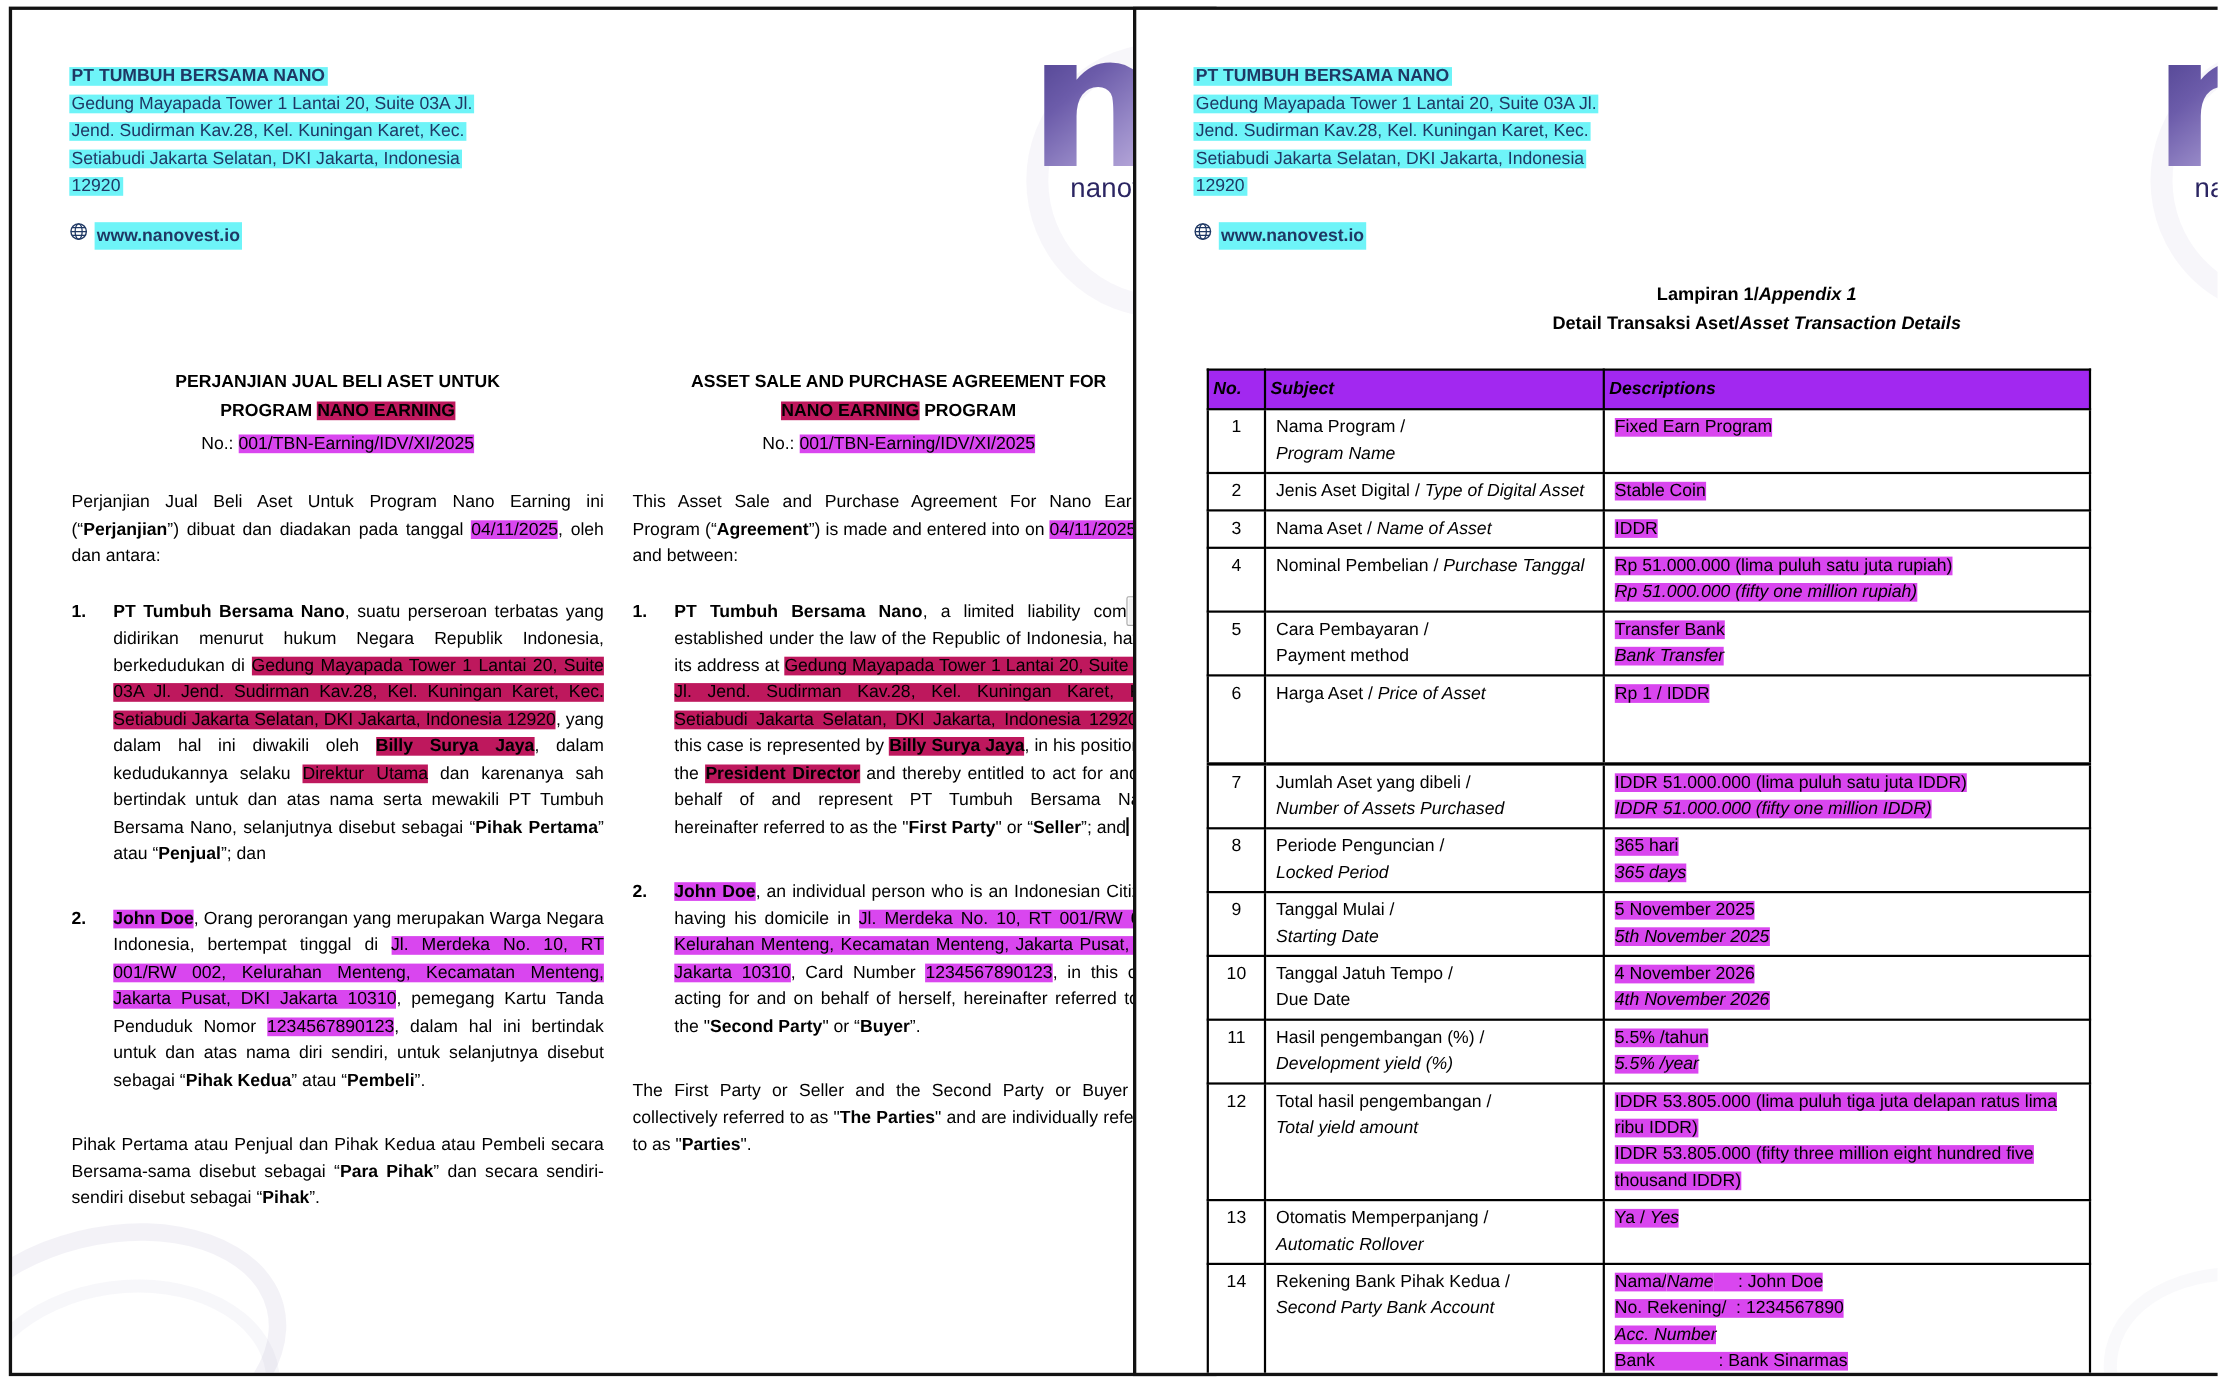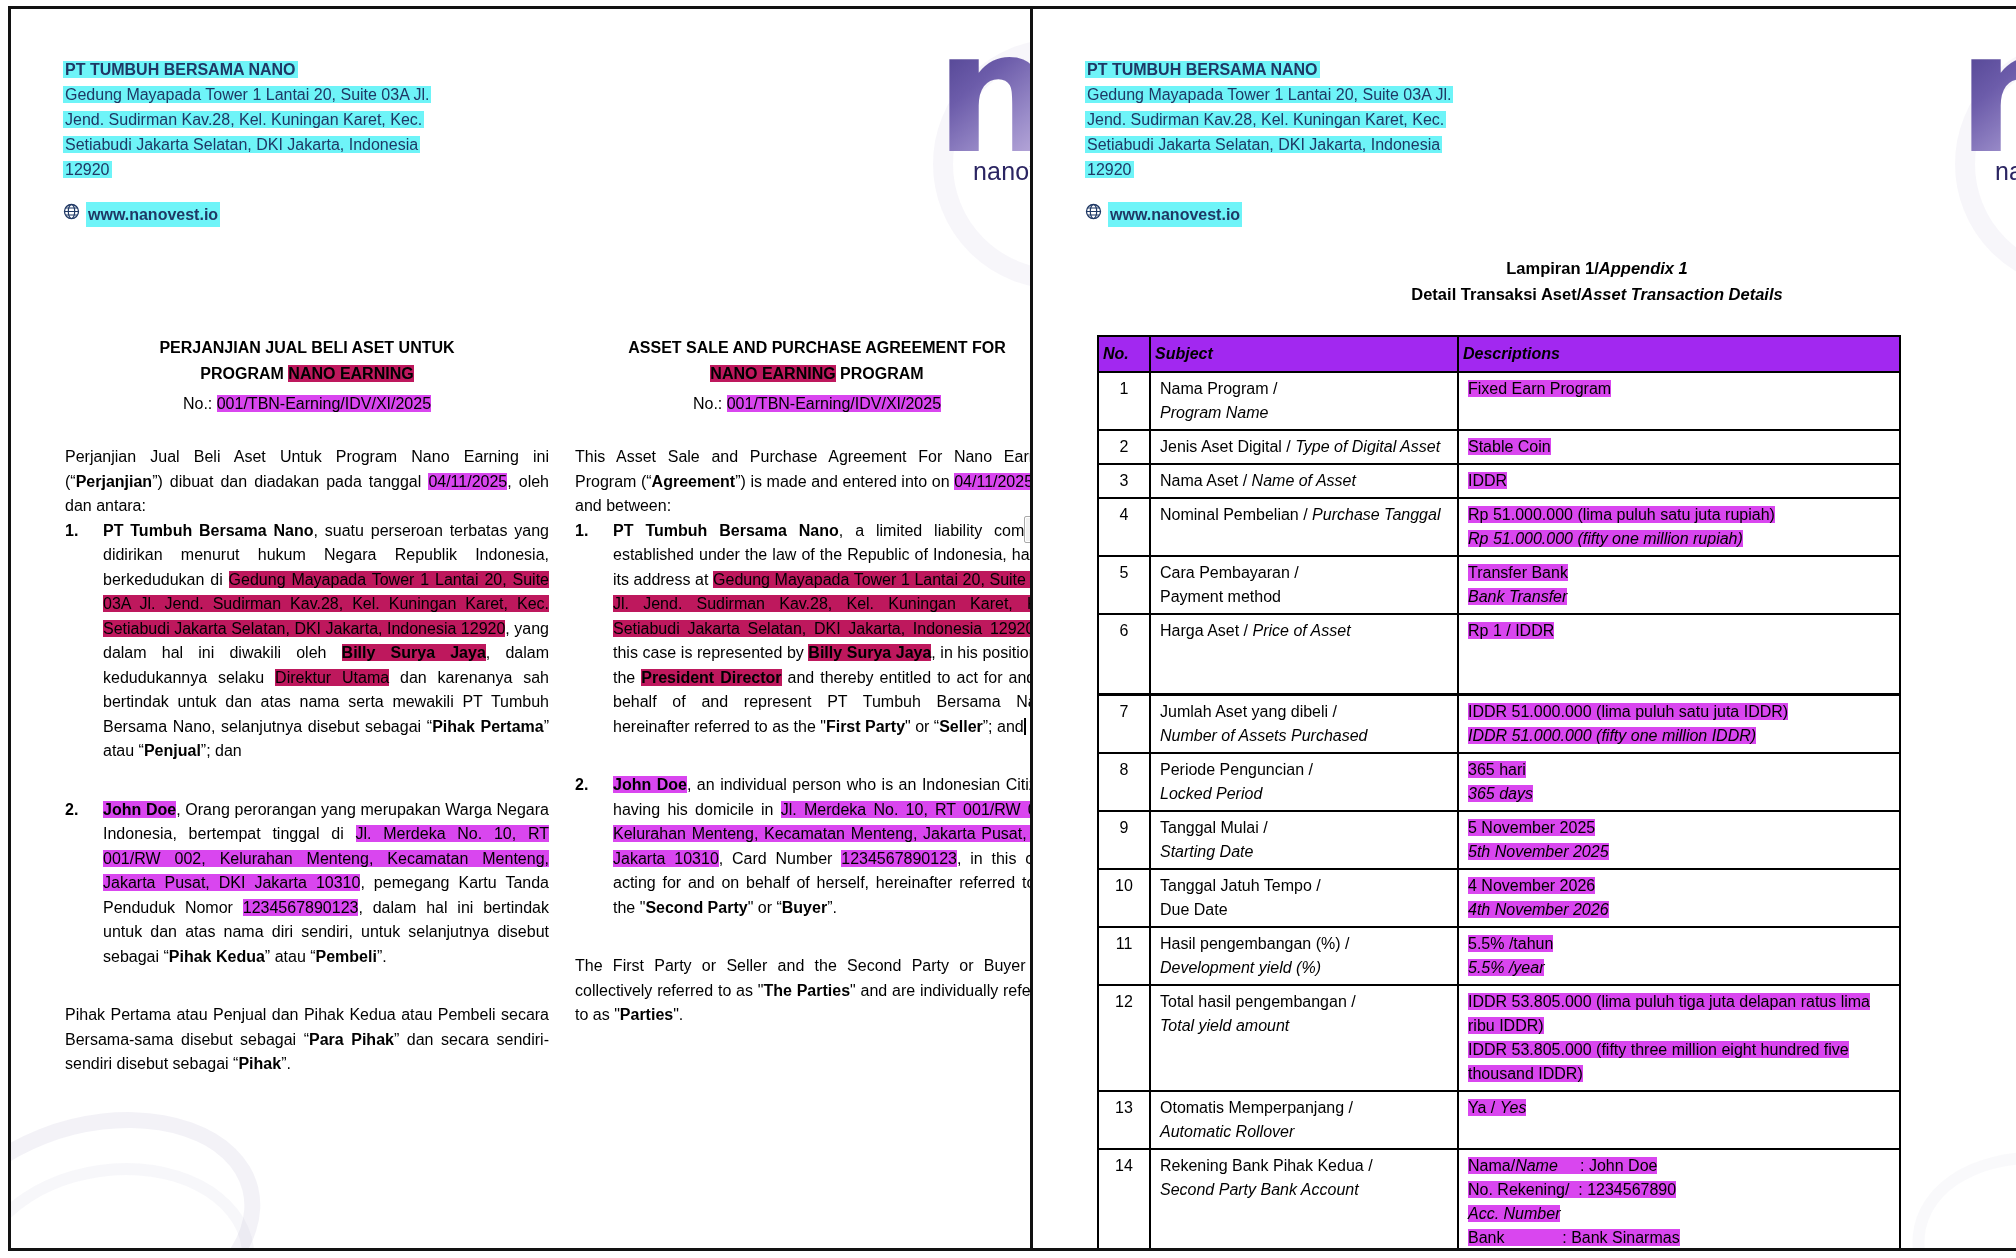--- a/index.html
+++ b/index.html
@@ -42,21 +42,21 @@
   .logo-word{font-size:25px;color:#2b2562;margin-top:2px;letter-spacing:0.2px;}
   .logo-word .lw-a{font-weight:500;margin-left:48px;}
   .logo-word .lw-b{font-weight:800;}
 
   
   .columns{position:absolute;left:54px;right:44px;top:286px;display:grid;
            grid-template-columns:1fr 1fr;column-gap:26px;font-size:16px;line-height:24.5px;}
   .doc-title{text-align:center;font-weight:700;margin-bottom:4px;line-height:26px;margin-top:40px;}
   .doc-no{text-align:center;font-weight:400;margin-bottom:28px;line-height:26px;}
   .just{text-align:justify;}
-  .intro{}
+  .intro{margin-bottom:26px;}
   .item{display:flex;margin-bottom:34px;position:relative;}
   .item .num{width:38px;flex:0 0 38px;font-weight:700;}
   .item .body{flex:1;}
   .closing{margin-top:16px;}
 
   
   .b{font-weight:700;}
   .i{font-style:italic;}
   .cy{background:#be185d;}
   .yl{background:#d946ef;}

